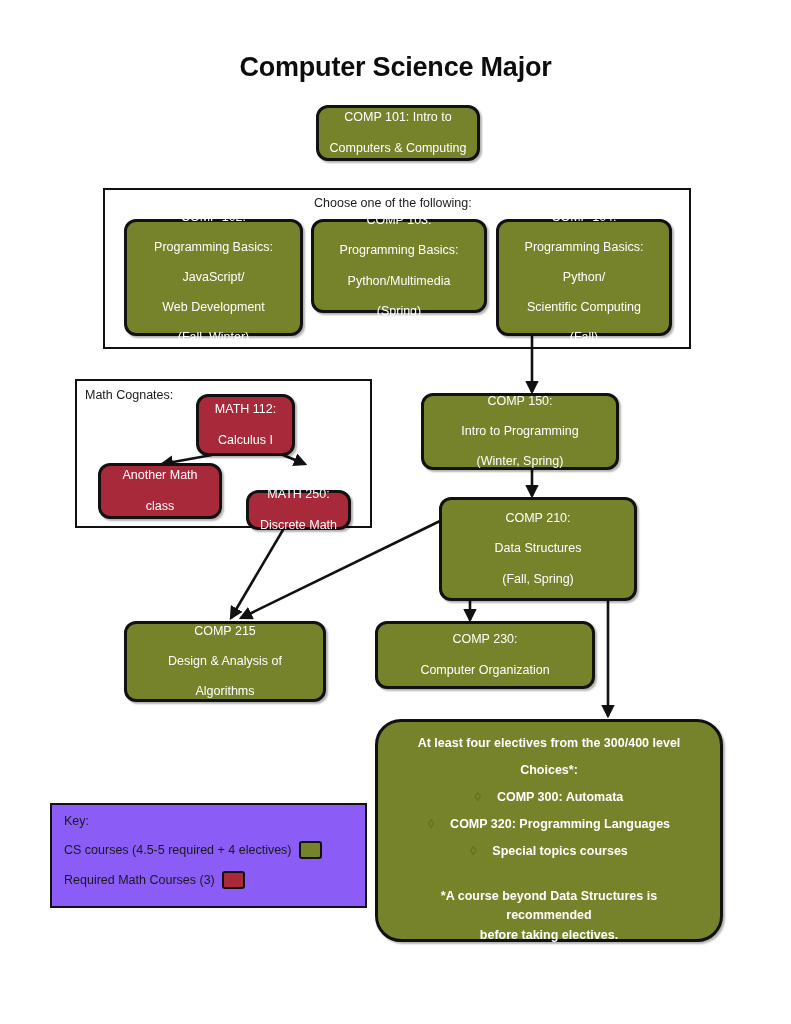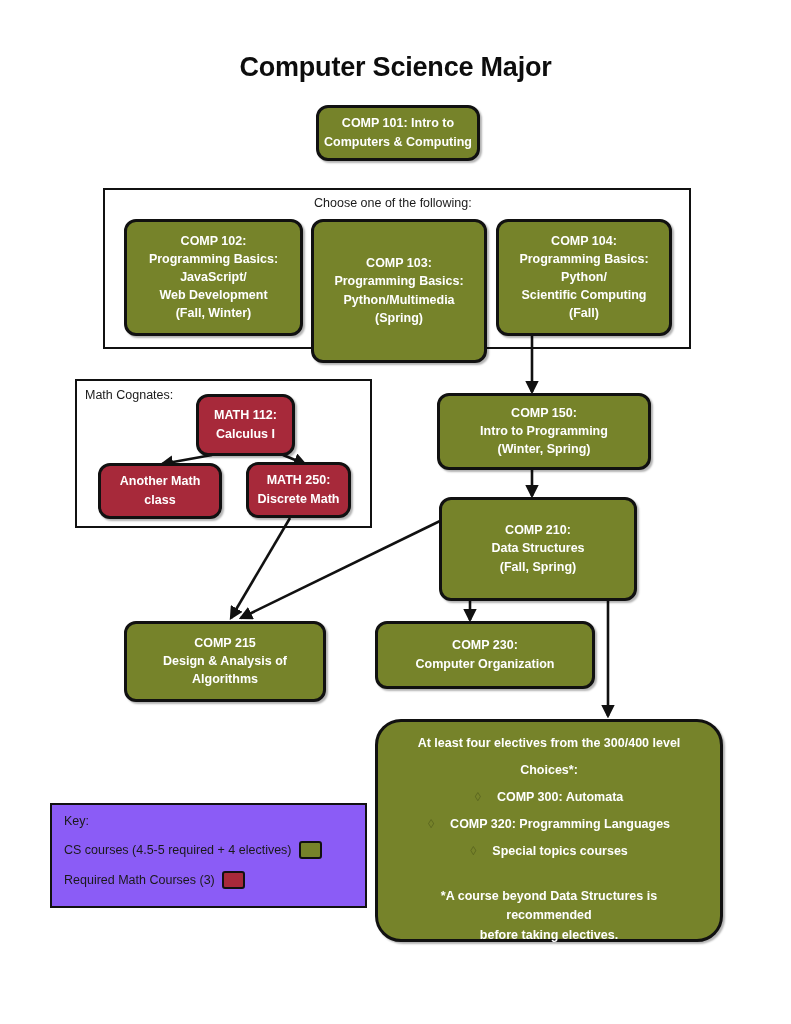--- a/index.html
+++ b/index.html
@@ -42,30 +42,31 @@
     letter-spacing: -0.2px;
   }
 
   
   .course-box {
     position: absolute;
     box-sizing: border-box;
     border: 3px solid #111111;
     border-radius: 12px;
     color: #ffffff;
-    font-weight: bold;
+    font-weight: normal;
     display: flex;
     flex-direction: column;
     align-items: center;
     justify-content: center;
     text-align: center;
     font-size: 12.5px;
     line-height: 1.05;
     z-index: 10;
     box-shadow: 2px 2px 2px rgba(0,0,0,0.30);
+    gap: 12px;
   }
   .course-box.cs   { background: #76832a; }
   .course-box.math { background: #a7293a; }
   .course-box .ln {
     display: block;
     padding: 2.5px 0;
     white-space: nowrap;
   }
 
   
@@ -210,21 +211,21 @@
   <div class="group-label" style="left:314px; top:196px;">Choose one of the following:</div>
 
   <div class="course-box cs" style="left:124px; top:219px; width:179px; height:117px;">
     <span class="ln">COMP 102:</span>
     <span class="ln">Programming Basics:</span>
     <span class="ln">JavaScript/</span>
     <span class="ln">Web Development</span>
     <span class="ln">(Fall, Winter)</span>
   </div>
 
-  <div class="course-box cs" style="left:311px; top:219px; width:176px; height:144px;">
+  <div class="course-box cs" style="left:311px; top:219px; width:176px; height:94px;">
     <span class="ln">COMP 103:</span>
     <span class="ln">Programming Basics:</span>
     <span class="ln">Python/Multimedia</span>
     <span class="ln">(Spring)</span>
   </div>
 
   <div class="course-box cs" style="left:496px; top:219px; width:176px; height:117px;">
     <span class="ln">COMP 104:</span>
     <span class="ln">Programming Basics:</span>
     <span class="ln">Python/</span>
@@ -238,26 +239,26 @@
   <div class="course-box math" style="left:196px; top:394px; width:99px; height:62px;">
     <span class="ln">MATH 112:</span>
     <span class="ln">Calculus I</span>
   </div>
 
   <div class="course-box math" style="left:98px; top:463px; width:124px; height:56px;">
     <span class="ln">Another Math</span>
     <span class="ln">class</span>
   </div>
 
-  <div class="course-box math" style="left:246px; top:462px; width:105px; height:56px;">
+  <div class="course-box math" style="left:246px; top:490px; width:105px; height:40px;">
     <span class="ln">MATH 250:</span>
     <span class="ln">Discrete Math</span>
   </div>
 
-  <div class="course-box cs" style="left:437px; top:393px; width:214px; height:77px;">
+  <div class="course-box cs" style="left:421px; top:393px; width:198px; height:77px;">
     <span class="ln">COMP 150:</span>
     <span class="ln">Intro to Programming</span>
     <span class="ln">(Winter, Spring)</span>
   </div>
 
   <div class="course-box cs" style="left:439px; top:497px; width:198px; height:104px;">
     <span class="ln">COMP 210:</span>
     <span class="ln">Data Structures</span>
     <span class="ln">(Fall, Spring)</span>
   </div>

